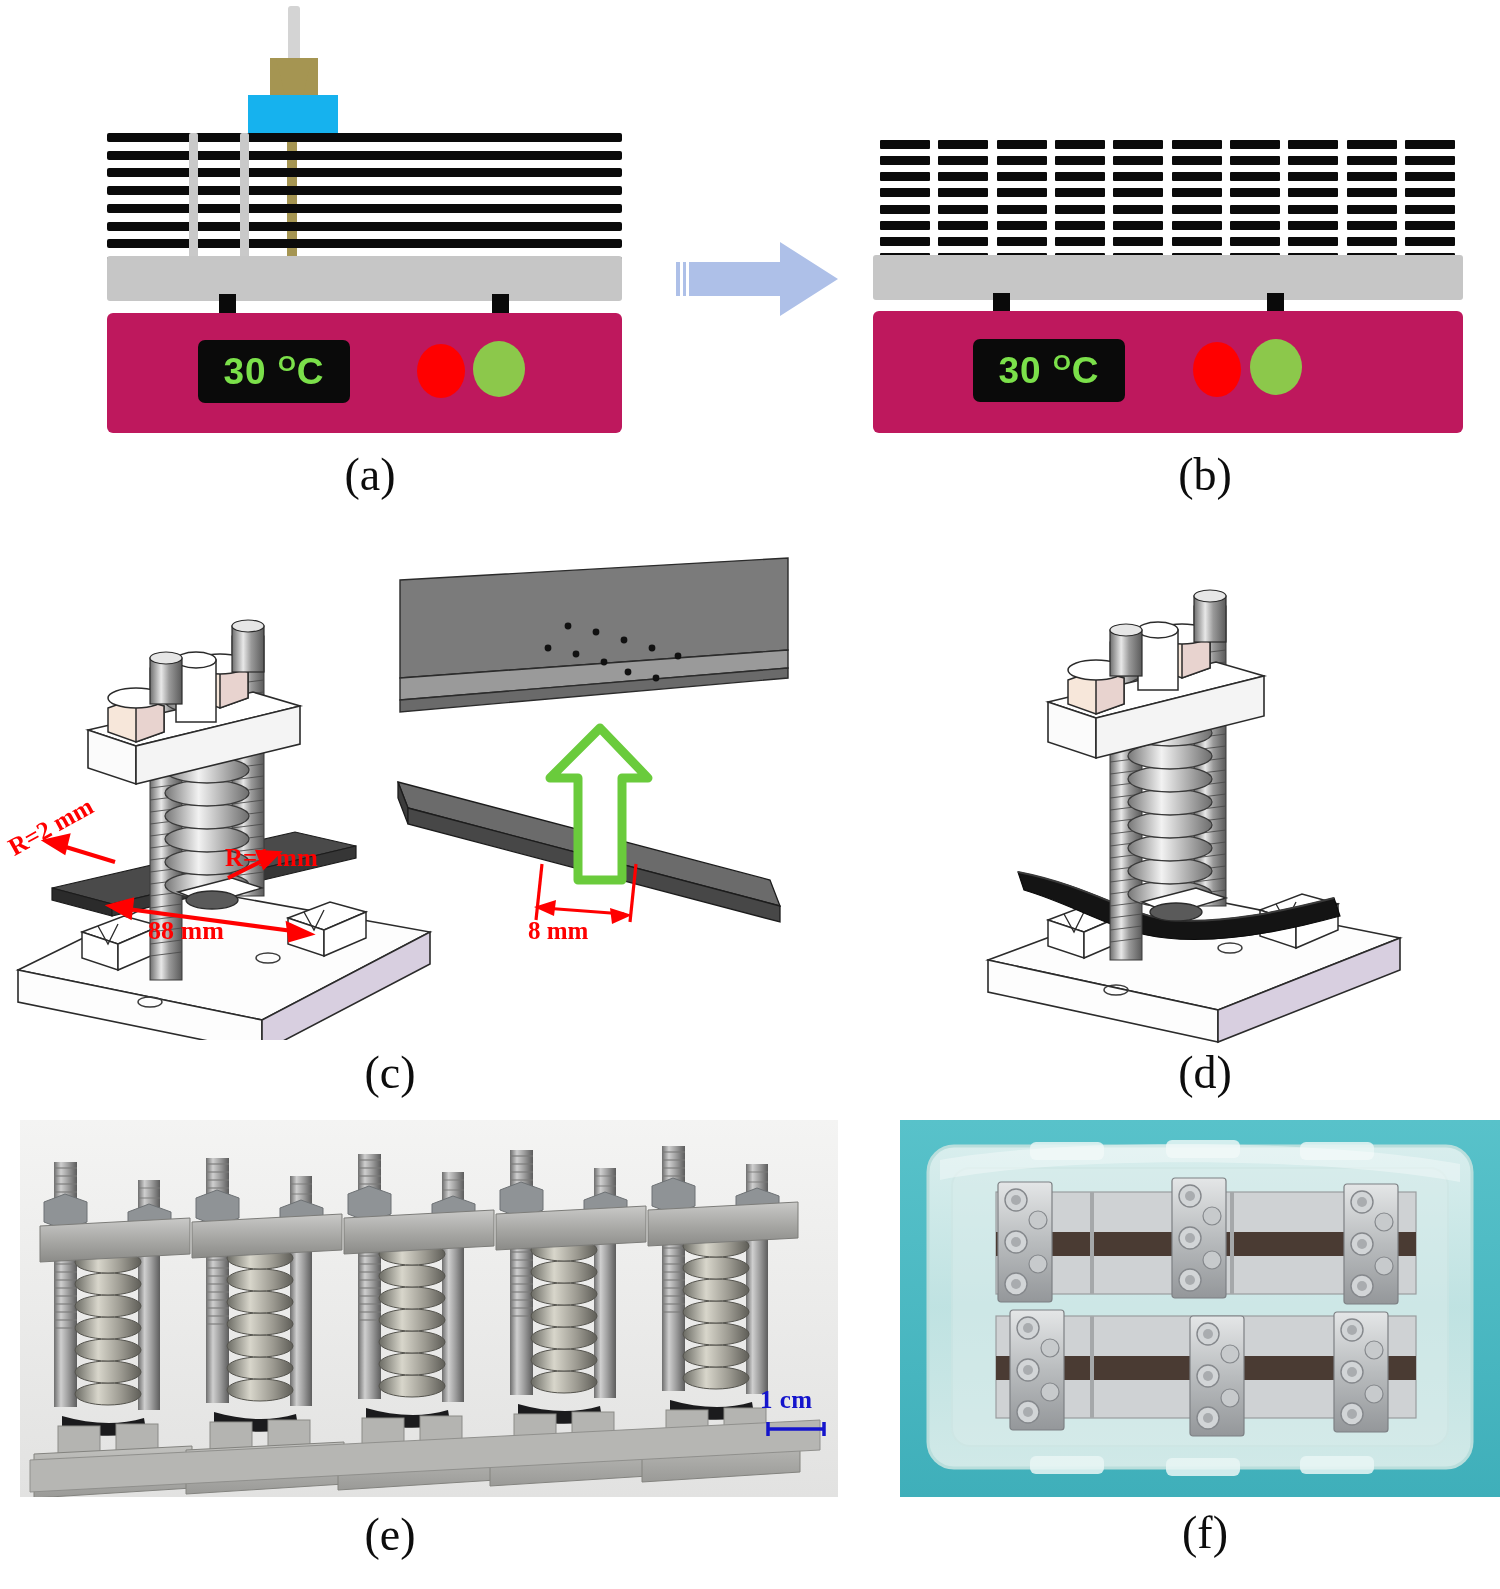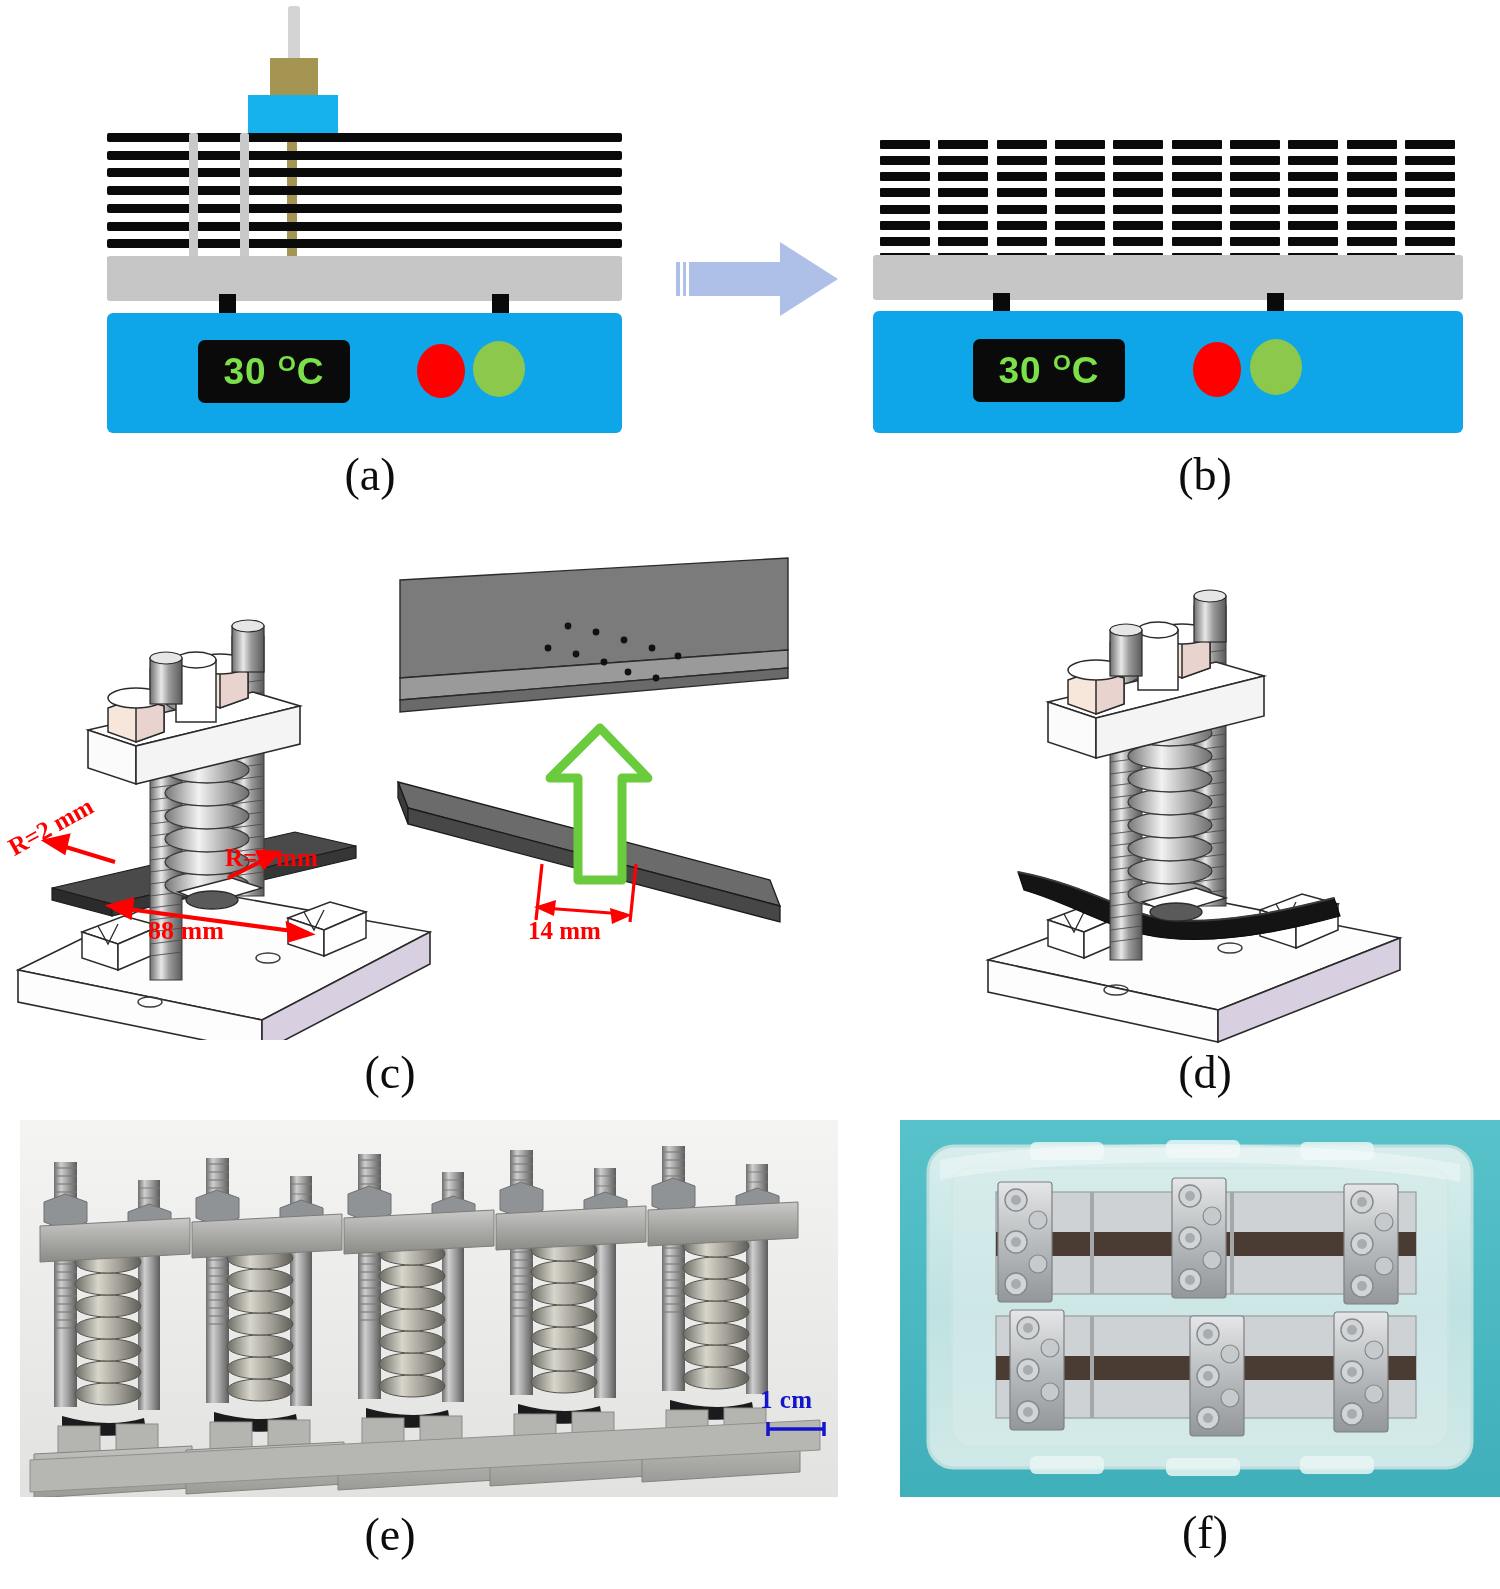--- a/index.html
+++ b/index.html
@@ -4,21 +4,21 @@
 <style>
   html,body{margin:0;padding:0;background:#ffffff;}
   body{width:1500px;height:1589px;position:relative;overflow:hidden;
        font-family:"Liberation Serif",serif;}
   .fig{position:absolute;inset:0;}
   .panel{position:absolute;}
   .plabel{position:absolute;font-family:"Liberation Serif",serif;
           font-size:46px;color:#0d0d0d;text-align:center;width:120px;line-height:1;}
 
   
-  .hp-body{position:absolute;background:#0ea5e9;border-radius:6px;}
+  .hp-body{position:absolute;background:#be185d;border-radius:6px;}
   .hp-screen{position:absolute;background:#0a0a0a;border-radius:7px;
              display:flex;align-items:center;justify-content:center;}
   .hp-temp{color:#7BE04A;font-family:"Liberation Sans",sans-serif;
            font-weight:600;letter-spacing:1px;line-height:1;white-space:nowrap;}
   .hp-temp sup{font-size:.62em;vertical-align:super;font-weight:600;}
   .knob{position:absolute;border-radius:50%;}
   .knob.red{background:#FF0000;}
   .knob.green{background:#8CC84B;}
   .hp-foot{position:absolute;background:#0a0a0a;}
   .hp-plate{position:absolute;background:#C6C6C6;border-radius:3px;}
@@ -424,21 +424,21 @@
 
     <svg style="position:absolute;left:520px;top:340px;width:170px;height:90px;" viewBox="0 0 170 90">
       <g stroke="#FF0000" stroke-width="3.2">
         <line x1="22" y1="4" x2="16" y2="60"></line>
         <line x1="116" y1="4" x2="110" y2="62"></line>
         <line x1="24" y1="48" x2="104" y2="54"></line>
       </g>
       <polygon points="14,47 36,40 34,56" fill="#FF0000"></polygon>
       <polygon points="112,55 90,48 92,64" fill="#FF0000"></polygon>
     </svg>
-    <div class="dim" style="left:528px;top:398px;font-size:25px;">14 mm</div>
+    <div class="dim" style="left:528px;top:398px;font-size:25px;">8 mm</div>
 
     <div class="plabel" style="left:330px;top:530px;">(c)</div>
   </div>
 
   <div class="panel" style="left:880px;top:520px;width:620px;height:590px;">
 
     <svg class="cad" style="left:50px;top:0;width:500px;height:540px;" viewBox="0 0 500 540">
       <defs>
         <linearGradient id="rodG2" x1="0" y1="0" x2="1" y2="0">
           <stop offset="0" stop-color="#6e6e6e"></stop>

